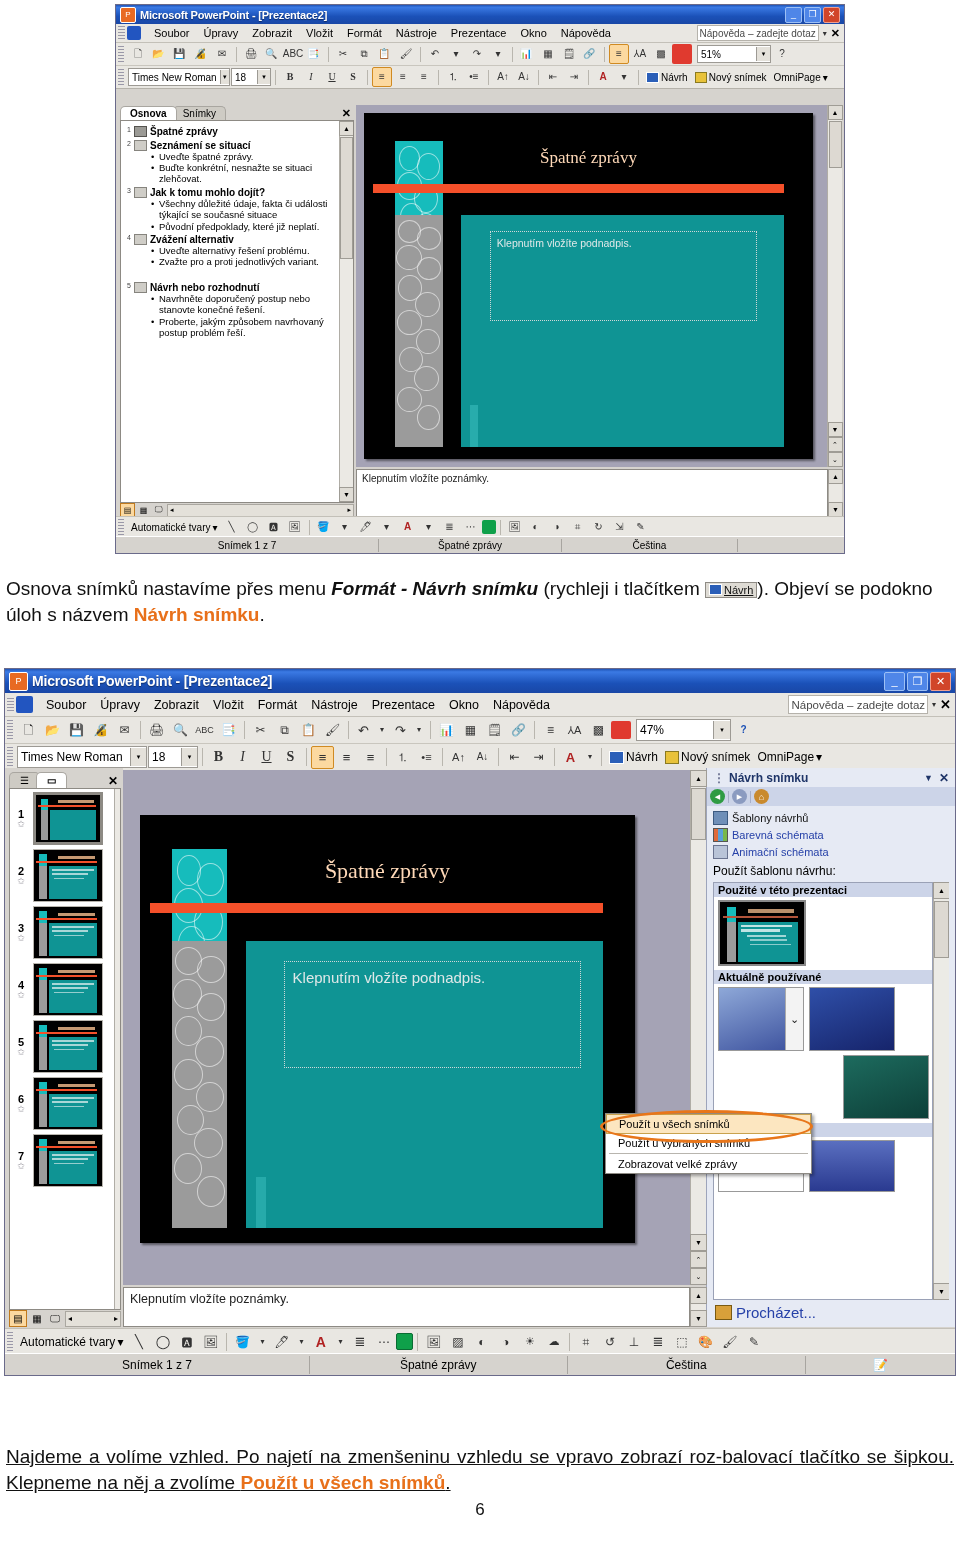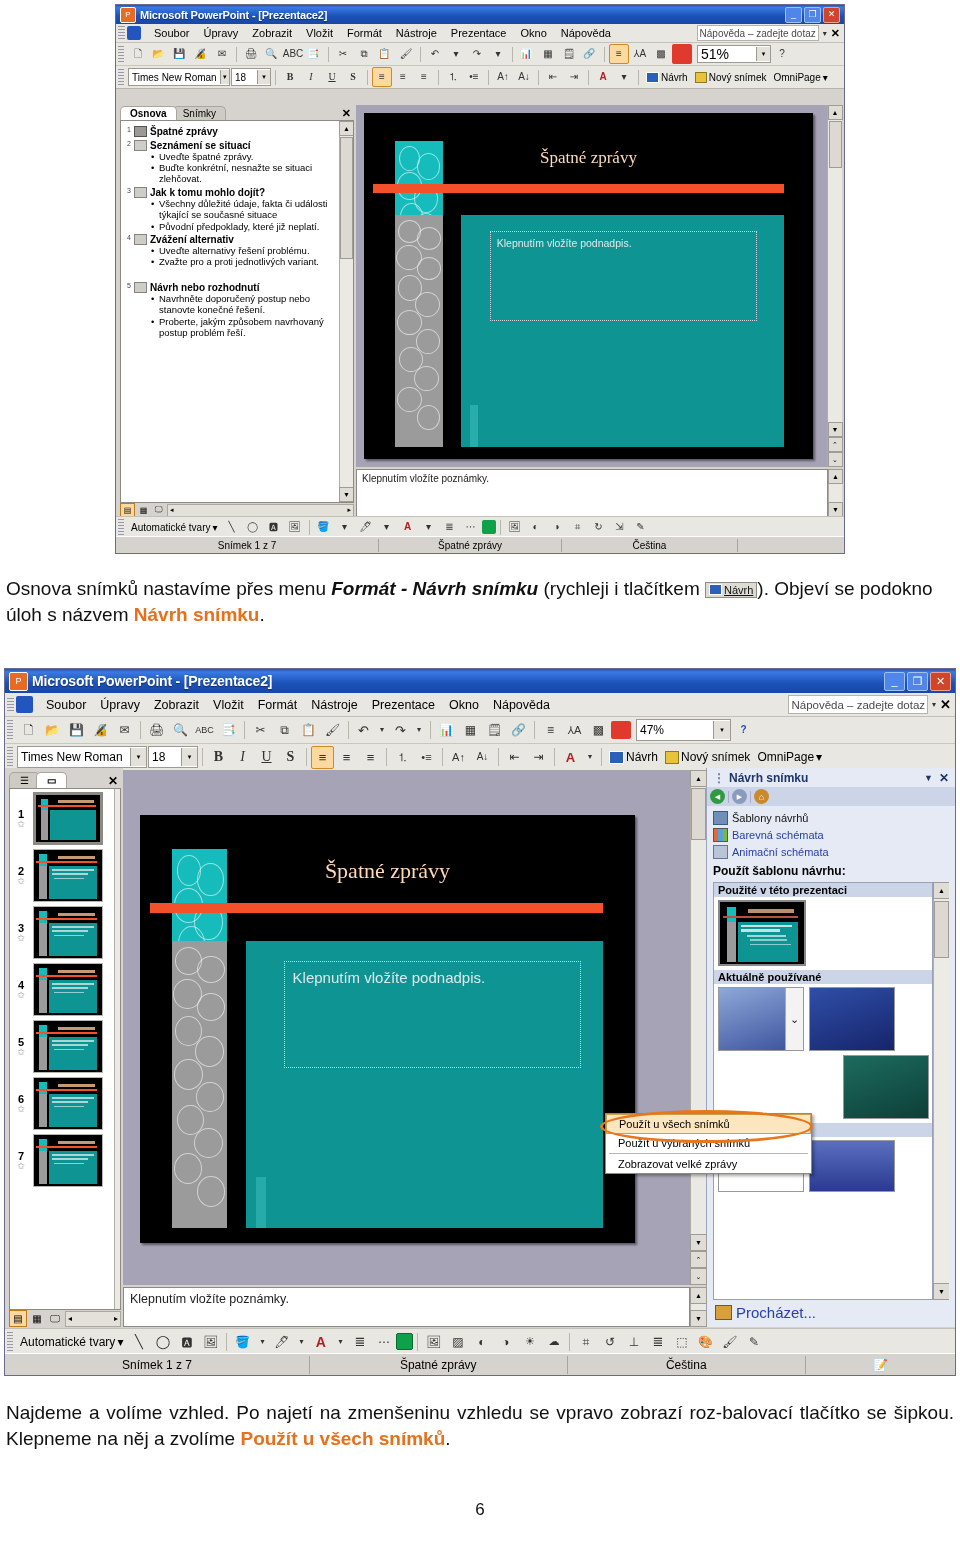--- a/index.html
+++ b/index.html
@@ -25,21 +25,21 @@
   .help-input{font-size:10px;color:#4a4a4a;background:#fff;border:1px solid #b5b2ab;padding:0 2px;height:14px;display:flex;align-items:center;}
   .help-arrow{font-size:8px;color:#333;}
   .help-x{font-size:11px;font-weight:bold;}
 
   .toolbar{height:22px;background:#e9e7e2;border-bottom:1px solid #c9c6be;display:flex;align-items:center;padding-left:2px;gap:1px;}
   .tgrip{width:6px;height:16px;background:repeating-linear-gradient(to bottom,#9a98a8 0 1px,transparent 1px 3px);margin-right:3px;}
   .tbtn{width:18px;height:18px;border:1px solid transparent;border-radius:2px;display:flex;align-items:center;justify-content:center;
         font-size:10px;line-height:1;color:#333;}
   .tsep{width:1px;height:15px;background:#b9b6ae;margin:0 3px;}
   .zoom-combo{display:flex;align-items:center;border:1px solid #9d9a94;background:#fff;height:16px;margin-left:4px;}
-  .zoom-combo .zval{font-size:14px;padding:0 3px;width:52px;}
+  .zoom-combo .zval{font-size:10px;padding:0 3px;width:52px;}
   .zoom-combo .zarrow{width:13px;height:14px;background:#e4e1da;border-left:1px solid #9d9a94;display:flex;align-items:center;justify-content:center;font-size:7px;}
 
   .fontbar{height:22px;background:#e9e7e2;border-bottom:1px solid #b5b2aa;display:flex;align-items:center;padding-left:2px;gap:1px;}
   .combo{display:flex;align-items:center;border:1px solid #9d9a94;background:#fff;height:16px;}
   .combo .cv{font-size:10px;padding:0 3px;white-space:nowrap;}
   .combo .ca{width:12px;height:14px;background:#e4e1da;border-left:1px solid #9d9a94;display:flex;align-items:center;justify-content:center;font-size:7px;}
   .tbtn.on{background:#fcd9a0;border:1px solid #d08a22;}
   .tlabel{font-size:10px;padding:0 3px;display:flex;align-items:center;gap:2px;white-space:nowrap;}
 
   .statusbar{height:16px;background:#d6d3ce;border-top:1px solid #fff;display:flex;align-items:center;font-size:10px;}
@@ -703,21 +703,21 @@
           <span style="color:#111">Šablony návrhů</span>
         </div>
         <div class="tp-link" style="margin-bottom:3px">
           <span style="display:inline-block;width:13px;height:12px;background:linear-gradient(to right,#e06a3a 33%,#5aa0d8 33% 66%,#78b84a 66%);border:1px solid #555"></span>
           <span>Barevná schémata</span>
         </div>
         <div class="tp-link" style="margin-bottom:5px">
           <span style="display:inline-block;width:13px;height:12px;background:#b9c4d8;border:1px solid #6a7490"></span>
           <span>Animační schémata</span>
         </div>
-        <div style="font-size:12px;font-weight:bold;margin:4px 0 4px 0">Použít šablonu návrhu:</div>
+        <div style="font-size:12px;font-weight:normal;margin:4px 0 4px 0">Použít šablonu návrhu:</div>
       </div>
 
       <div style="flex:1;margin:0 6px 4px 6px;display:flex;overflow:hidden;">
         <div class="tp-box" style="flex:1;display:flex;flex-direction:column;overflow:hidden;">
           <div class="tp-sect">Použité v této prezentaci</div>
           <div style="display:flex;padding:3px 3px 4px 4px;background:#fff;">
             <div class="thumbmini selected-thumb" style="width:84px;height:62px;border:2px solid #888;">
                 <div style="position:absolute;left:8%;top:8%;width:11%;height:26%;background:#16bcbc"></div>
                 <div style="position:absolute;left:3%;top:22%;right:7%;height:4%;background:#b3543a"></div>
                 <div style="position:absolute;left:33%;top:11%;right:12%;height:7%;background:#e8b487;opacity:.8"></div>
@@ -802,17 +802,17 @@
   </div>
 
   <div class="statusbar" style="position:absolute;left:0;right:0;bottom:0;height:21px;font-size:12px;">
     <div class="cell" style="width:32%;height:18px">Snímek 1 z 7</div>
     <div class="cell" style="width:27%;height:18px">Špatné zprávy</div>
     <div class="cell" style="width:25%;height:18px">Čeština</div>
     <div class="cell" style="flex:1;border-right:none;height:18px">📝</div>
   </div>
 </div>
 
-<div class="caption" style="position:absolute;left:6px;top:1400px;width:948px;text-align:justify;">
+<div class="caption" style="position:absolute;left:6px;top:1444px;width:948px;text-align:justify;text-decoration:underline;">
   <span>Najdeme a volíme vzhled. Po najetí na zmenšeninu vzhledu se vpravo zobrazí roz-balovací tlačítko se šipkou. Klepneme na něj a zvolíme </span><span class="orange">Použít u všech snímků</span><span>.</span>
 </div>
 
 <div class="pagenum" style="top:1500px;left:0;">6</div>
 
 </body></html>

